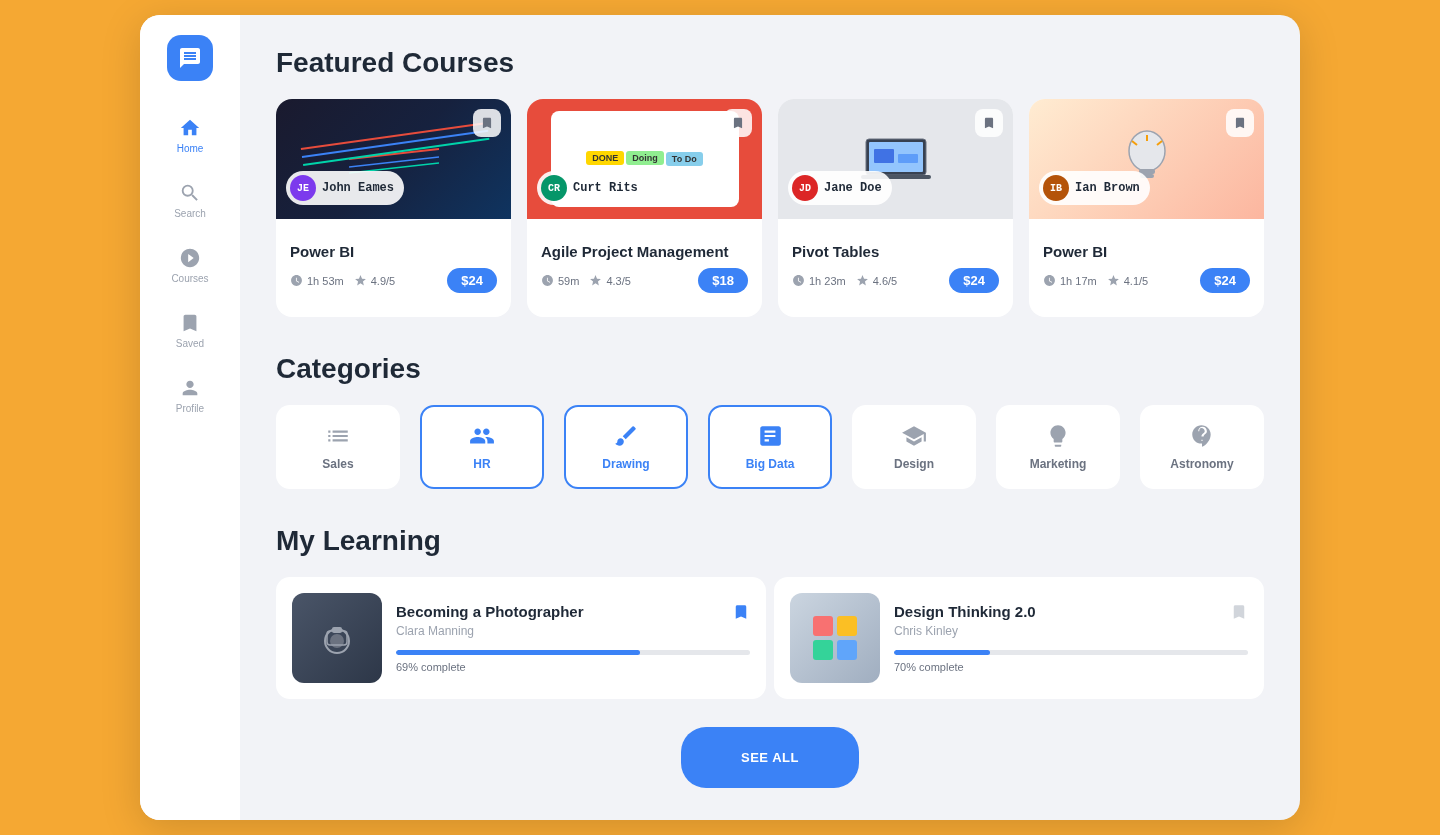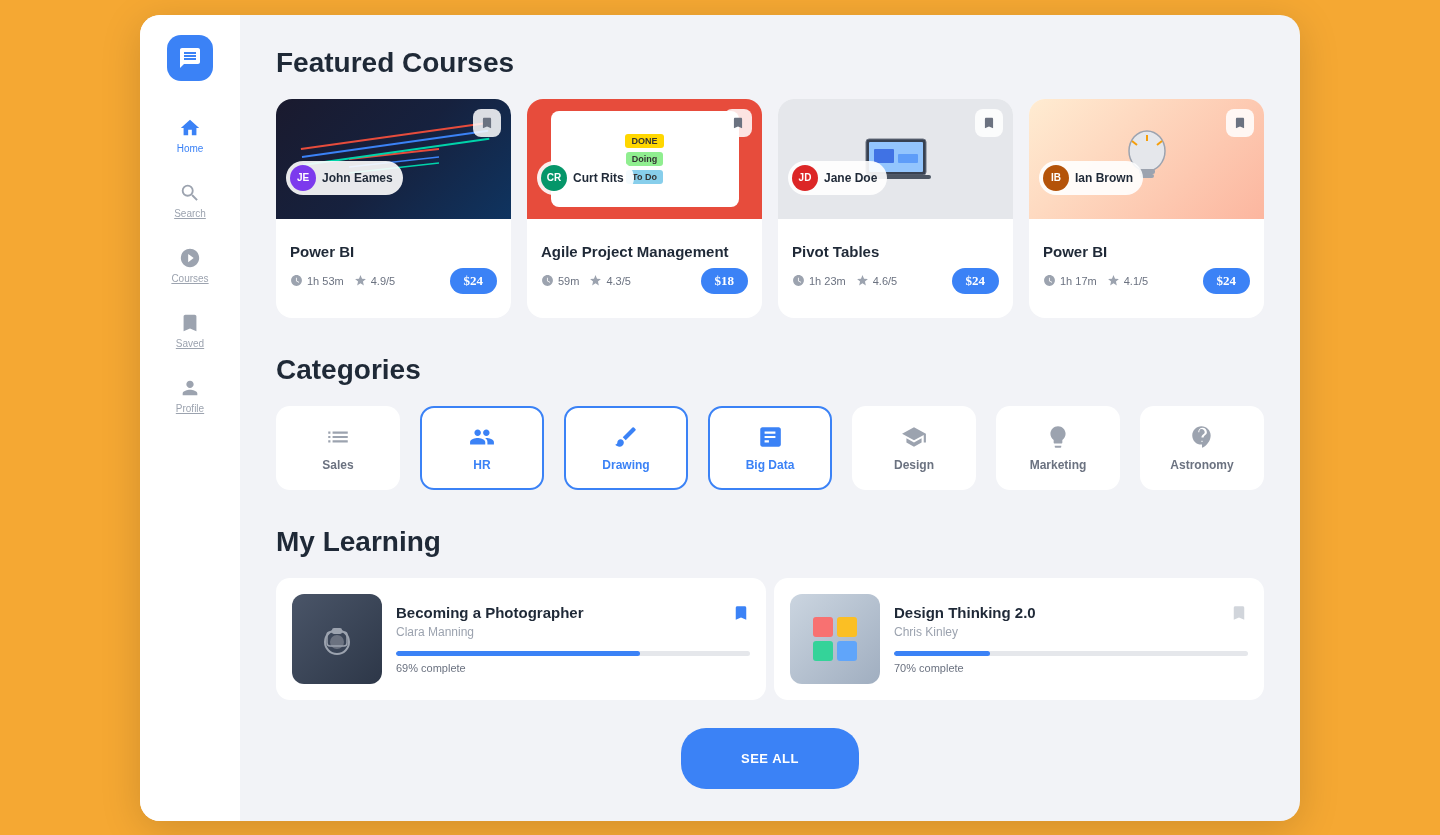--- a/index.html
+++ b/index.html
@@ -47,21 +47,21 @@
       align-items: center;
       gap: 4px;
       padding: 12px 16px;
       border-radius: 12px;
       cursor: pointer;
       width: 80px;
       margin-bottom: 4px;
     }
     .sidebar-nav-item.active { color: #3B82F6; }
     .sidebar-nav-item.active svg { fill: #3B82F6; }
-    .sidebar-nav-item:not(.active) { color: #9CA3AF; text-decoration: underline; }
+    .sidebar-nav-item:not(.active) { color: #9CA3AF; }
     .sidebar-nav-item:not(.active) svg { fill: #9CA3AF; }
     .sidebar-nav-item span {
       font-size: 10px;
       font-weight: 500;
     }
     .sidebar-nav-item svg { width: 22px; height: 22px; }
     
     .main-content {
       flex: 1;
       padding: 32px 36px;
@@ -107,31 +107,32 @@
       background: rgba(255,255,255,0.85);
       border-radius: 8px;
       display: flex;
       align-items: center;
       justify-content: center;
       cursor: pointer;
     }
     .bookmark-btn svg { width: 14px; height: 14px; fill: #6B7280; }
     .instructor-badge {
       position: absolute;
-      bottom: 24px;
+      bottom: 14px;
       left: 10px;
       background: rgba(255,255,255,0.9);
       border-radius: 20px;
       padding: 4px 10px 4px 4px;
       display: flex;
       align-items: center;
       gap: 6px;
       font-size: 12px;
       font-weight: 600;
       color: #1F2937;
+      font-family: Liberation Mono, monospace;
     }
     .instructor-avatar {
       width: 26px;
       height: 26px;
       border-radius: 50%;
       background: #D1D5DB;
       overflow: hidden;
       display: flex;
       align-items: center;
       justify-content: center;
@@ -175,21 +176,20 @@
     .meta-item svg { width: 13px; height: 13px; fill: #9CA3AF; }
     .price-btn {
       background: #3B82F6;
       color: white;
       border: none;
       border-radius: 20px;
       padding: 5px 14px;
       font-size: 13px;
       font-weight: 700;
       cursor: pointer;
-      font-family: Liberation Serif, serif;
     }
     
     .categories-section { margin-bottom: 36px; }
     .categories-grid {
       display: flex;
       gap: 20px;
       flex-wrap: nowrap;
     }
     .category-card {
       background: #fff;
@@ -307,21 +307,21 @@
       width: 80%;
       height: 80%;
       background: #fff;
       border-radius: 8px;
       display: flex;
       align-items: center;
       justify-content: center;
       font-size: 10px;
       font-weight: 700;
       color: #333;
-      flex-direction: column;
+      flex-direction: row;
       gap: 2px;
       padding: 8px;
     }
     .img-pivot {
       background: #E5E7EB;
       display: flex;
       align-items: center;
       justify-content: center;
     }
     .img-powerbi-2 {

